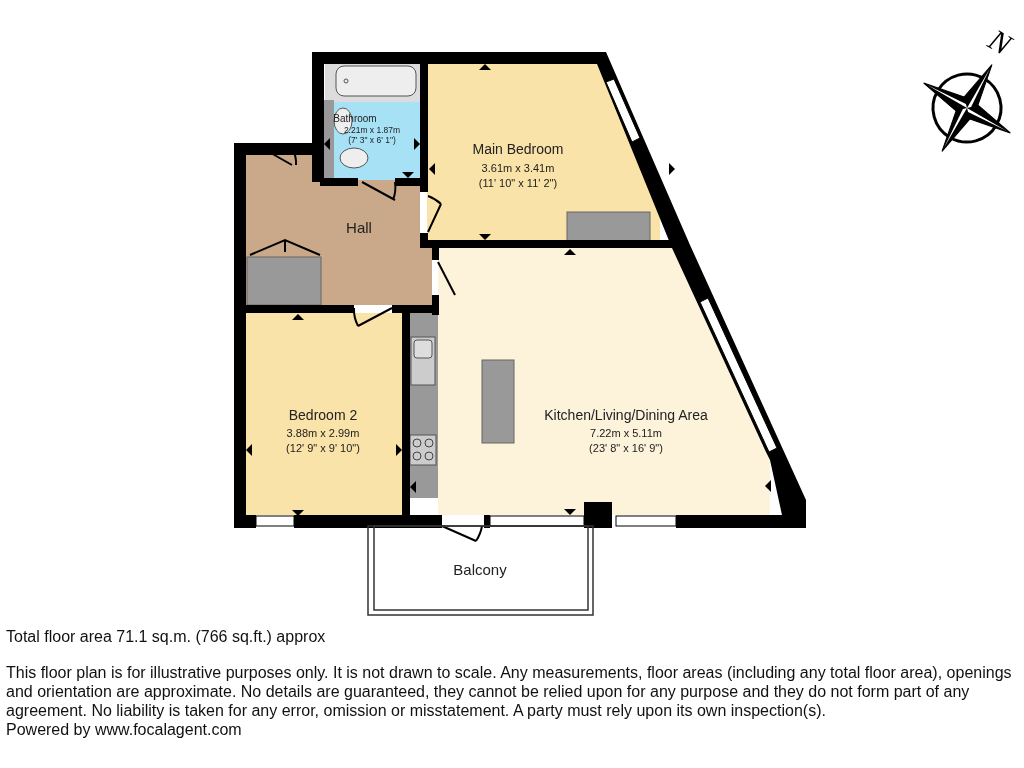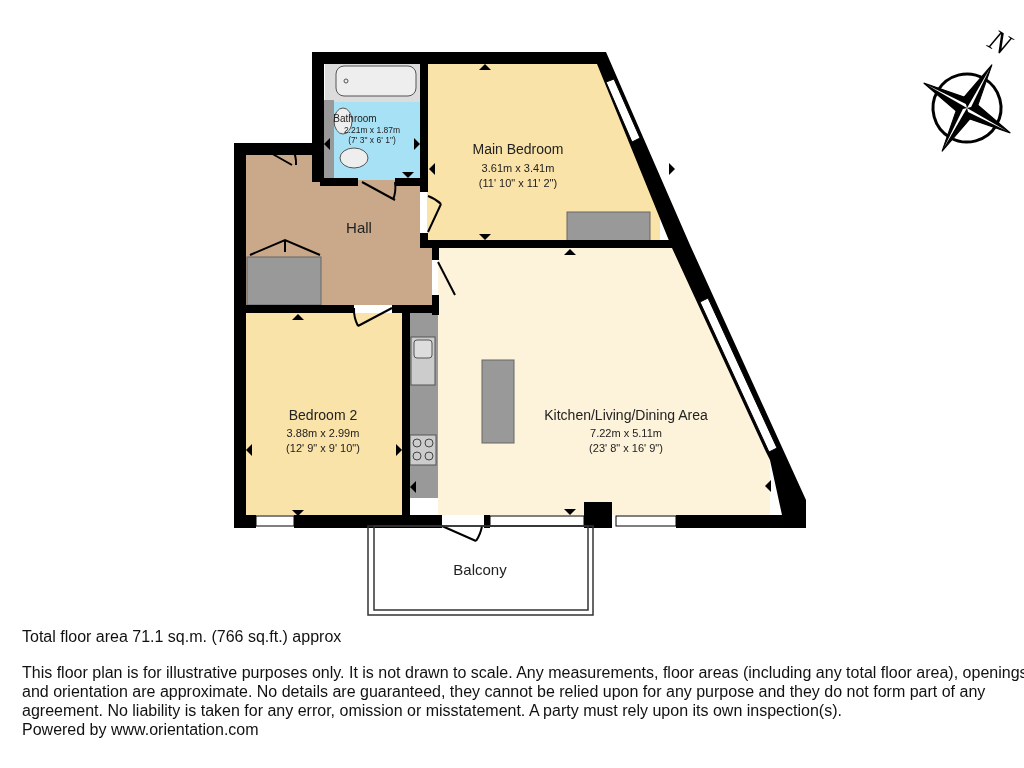--- a/index.html
+++ b/index.html
@@ -1,19 +1,19 @@
 <!DOCTYPE html>
 <html><head>
   <meta charset="utf-8">
   <style>
     html, body { margin: 0; padding: 0; background: #ffffff; }
     body { width: 1024px; height: 768px; position: relative; overflow: hidden; font-family: "Liberation Sans", sans-serif; color: #1a1a1a; }
     #plan { position: absolute; left: 0; top: 0; width: 1024px; height: 620px; }
     .room-label { font-family: "Liberation Sans", sans-serif; fill: #222; }
-    .footer { position: absolute; left: 6px; font-family: "Liberation Sans", sans-serif; font-size: 16px; color: #111; line-height: 19px; margin-left: 16px; }
+    .footer { position: absolute; left: 6px; font-family: "Liberation Sans", sans-serif; font-size: 16px; color: #111; line-height: 19px; }
     #total-area { top: 627px; }
     #disclaimer { top: 663px; width: 1020px; }
     #powered { top: 720px; }
   </style>
 </head>
 <body>
 
 <svg id="plan" viewBox="0 0 1024 620" xmlns="http://www.w3.org/2000/svg">
 
   <g>
@@ -150,13 +150,13 @@
     <polygon points="0,-46 3,-3 0,0" fill="#fff"></polygon>
     <polygon points="46,0 3,3 0,0" fill="#fff"></polygon>
     <polygon points="0,46 -3,3 0,0" fill="#fff"></polygon>
     <polygon points="-46,0 -3,-3 0,0" fill="#fff"></polygon>
   </g>
   <text x="1000" y="52" font-family="Liberation Serif, serif" font-style="italic" font-size="30" fill="#000" text-anchor="middle" transform="rotate(30 1000 42)">N</text>
 </svg>
 
 <div id="total-area" class="footer">Total floor area 71.1 sq.m. (766 sq.ft.) approx</div>
 <div id="disclaimer" class="footer">This floor plan is for illustrative purposes only. It is not drawn to scale. Any measurements, floor areas (including any total floor area), openings and orientation are approximate. No details are guaranteed, they cannot be relied upon for any purpose and they do not form part of any agreement. No liability is taken for any error, omission or misstatement. A party must rely upon its own inspection(s).</div>
-<div id="powered" class="footer">Powered by www.orientation.com</div>
+<div id="powered" class="footer">Powered by www.focalagent.com</div>
 
 </body></html>

